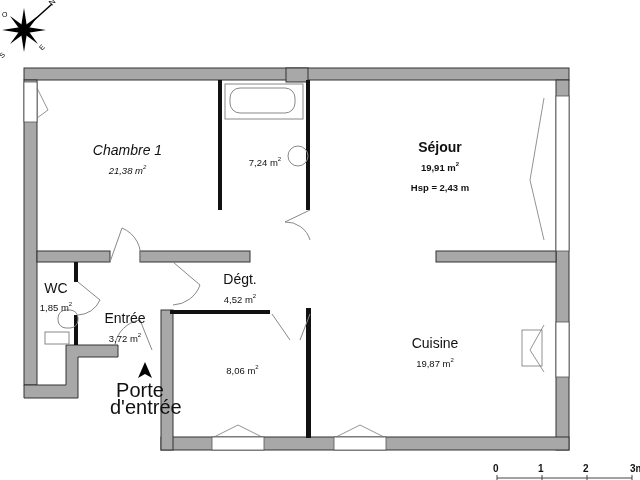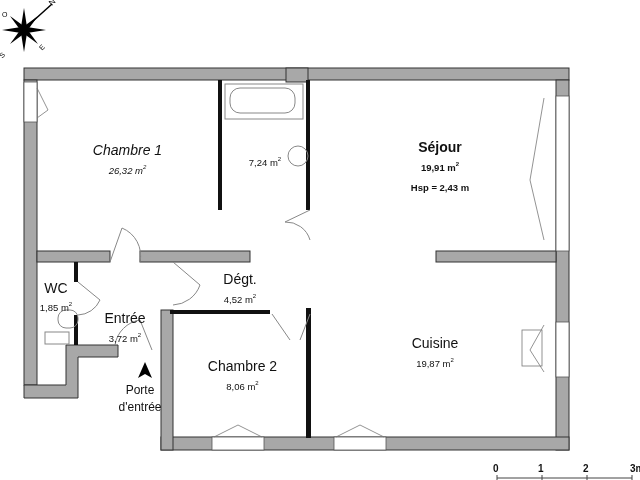--- a/index.html
+++ b/index.html
@@ -103,21 +103,21 @@
     <line x1="497" y1="478" x2="632" y2="478"></line>
     <line x1="497" y1="475" x2="497" y2="480"></line>
     <line x1="542" y1="475" x2="542" y2="480"></line>
     <line x1="587" y1="475" x2="587" y2="480"></line>
     <line x1="632" y1="475" x2="632" y2="480"></line>
   </g>
 </svg>
 
 <div class="lbl" style="left:60px;top:142px;width:135px;font-style:italic;">
   <div class="rname">Chambre 1</div>
-  <div class="rarea" style="margin-top:7px;"><span>26,32 m</span><sup>2</sup></div>
+  <div class="rarea" style="margin-top:7px;"><span>21,38 m</span><sup>2</sup></div>
 </div>
 <div class="lbl" style="left:225px;top:150px;width:80px;">
   <div class="rarea" style="margin-top:7px;"><span>7,24 m</span><sup>2</sup></div>
 </div>
 <div class="lbl" style="left:385px;top:139px;width:110px;font-weight:bold;">
   <div class="rname">Séjour</div>
   <div class="rarea" style="margin-top:7px;"><span>19,91 m</span><sup>2</sup></div>
   <div class="rarea" style="margin-top:9px;">Hsp = 2,43 m</div>
 </div>
 <div class="lbl" style="left:36px;top:280px;width:40px;">
@@ -126,29 +126,28 @@
 </div>
 <div class="lbl" style="left:95px;top:283px;width:60px;margin-top:27px;">
   <div class="rname">Entrée</div>
   <div class="rarea" style="margin-top:7px;"><span>3,72 m</span><sup>2</sup></div>
 </div>
 <div class="lbl" style="left:200px;top:271px;width:80px;">
   <div class="rname">Dégt.</div>
   <div class="rarea" style="margin-top:7px;"><span>4,52 m</span><sup>2</sup></div>
 </div>
 <div class="lbl" style="left:190px;top:358px;width:105px;">
-  <div class="rname">Chambre 2</div>
   <div class="rarea" style="margin-top:7px;"><span>8,06 m</span><sup>2</sup></div>
 </div>
 <div class="lbl" style="left:390px;top:335px;width:90px;">
   <div class="rname">Cuisine</div>
   <div class="rarea" style="margin-top:7px;"><span>19,87 m</span><sup>2</sup></div>
 </div>
 
-<div class="lbl" style="left:110px;top:382px;width:60px;font-size:12px;line-height:17px;">
+<div class="lbl" style="left:110px;top:382px;width:60px;font-size:20px;line-height:17px;">
   <div>Porte</div>
   <div>d'entrée</div>
 </div>
 
 <div class="scale" style="left:493px;top:463px;">0</div>
 <div class="scale" style="left:538px;top:463px;">1</div>
 <div class="scale" style="left:583px;top:463px;">2</div>
 <div class="scale" style="left:630px;top:463px;">3m</div>
 
 </body></html>

